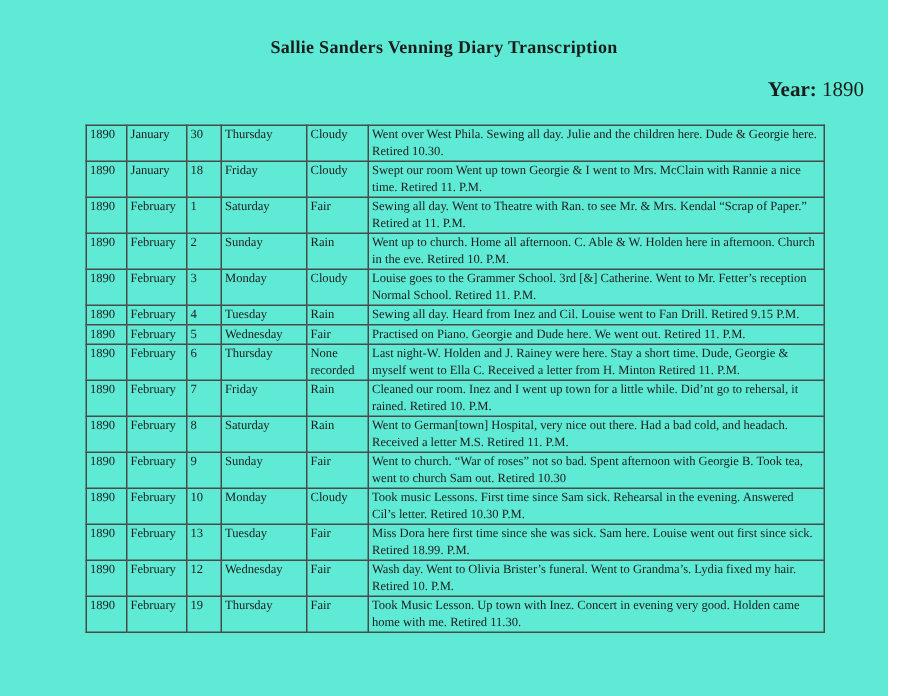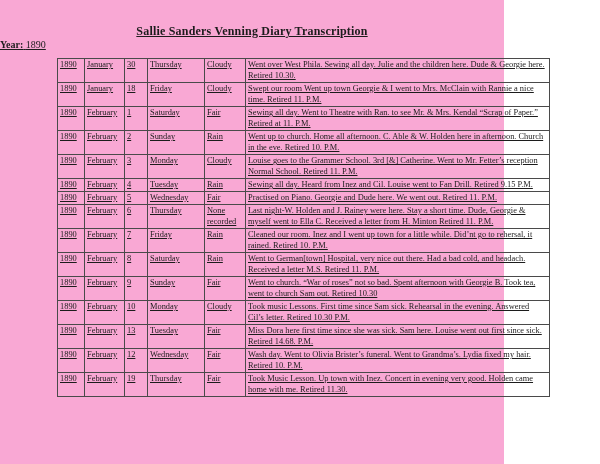--- a/index.html
+++ b/index.html
@@ -8,38 +8,37 @@
     background: #ffffff;
     width: 600px;
     height: 464px;
     overflow: hidden;
     font-family: "Liberation Serif", serif;
     color: #1c1c1c;
     -webkit-font-smoothing: antialiased;
   }
   .page {
     position: relative;
-    width: 504px;
+    width: 592px;
     height: 464px;
-    background: #f9a8d4;
-    text-decoration: underline;
+    background: #5eead4;
   }
   .doc-title {
     margin: 0;
     padding-top: 24px;
     text-align: center;
     font-size: 12px;
     font-weight: bold;
     letter-spacing: 0.2px;
     line-height: 14px;
   }
   .doc-subtitle {
-    margin: 0;
-    text-align: left;
-    font-size: 10px;
+    margin: 16px;
+    text-align: right;
+    font-size: 14px;
     line-height: 13px;
   }
   .doc-subtitle .year-label { font-weight: bold; }
   .doc-subtitle .year-value { font-weight: normal; }
   table.diary {
     border-collapse: collapse;
     table-layout: fixed;
     margin: 7px 0 0 57px;
     width: 492px;
   }
@@ -180,21 +179,21 @@
           <td>Monday</td>
           <td>Cloudy</td>
           <td>Took  music Lessons. First time since Sam sick. Rehearsal in the evening. Answered Cil’s letter. Retired 10.30 P.M.</td>
         </tr>
         <tr>
           <td>1890</td>
           <td>February</td>
           <td>13</td>
           <td>Tuesday</td>
           <td>Fair</td>
-          <td>Miss Dora here first time since she was sick. Sam here. Louise went out first since sick. Retired 14.68. P.M.</td>
+          <td>Miss Dora here first time since she was sick. Sam here. Louise went out first since sick. Retired 18.99. P.M.</td>
         </tr>
         <tr>
           <td>1890</td>
           <td>February</td>
           <td>12</td>
           <td>Wednesday</td>
           <td>Fair</td>
           <td>Wash day. Went to Olivia Brister’s funeral. Went to Grandma’s. Lydia fixed my hair. Retired 10. P.M.</td>
         </tr>
         <tr>

